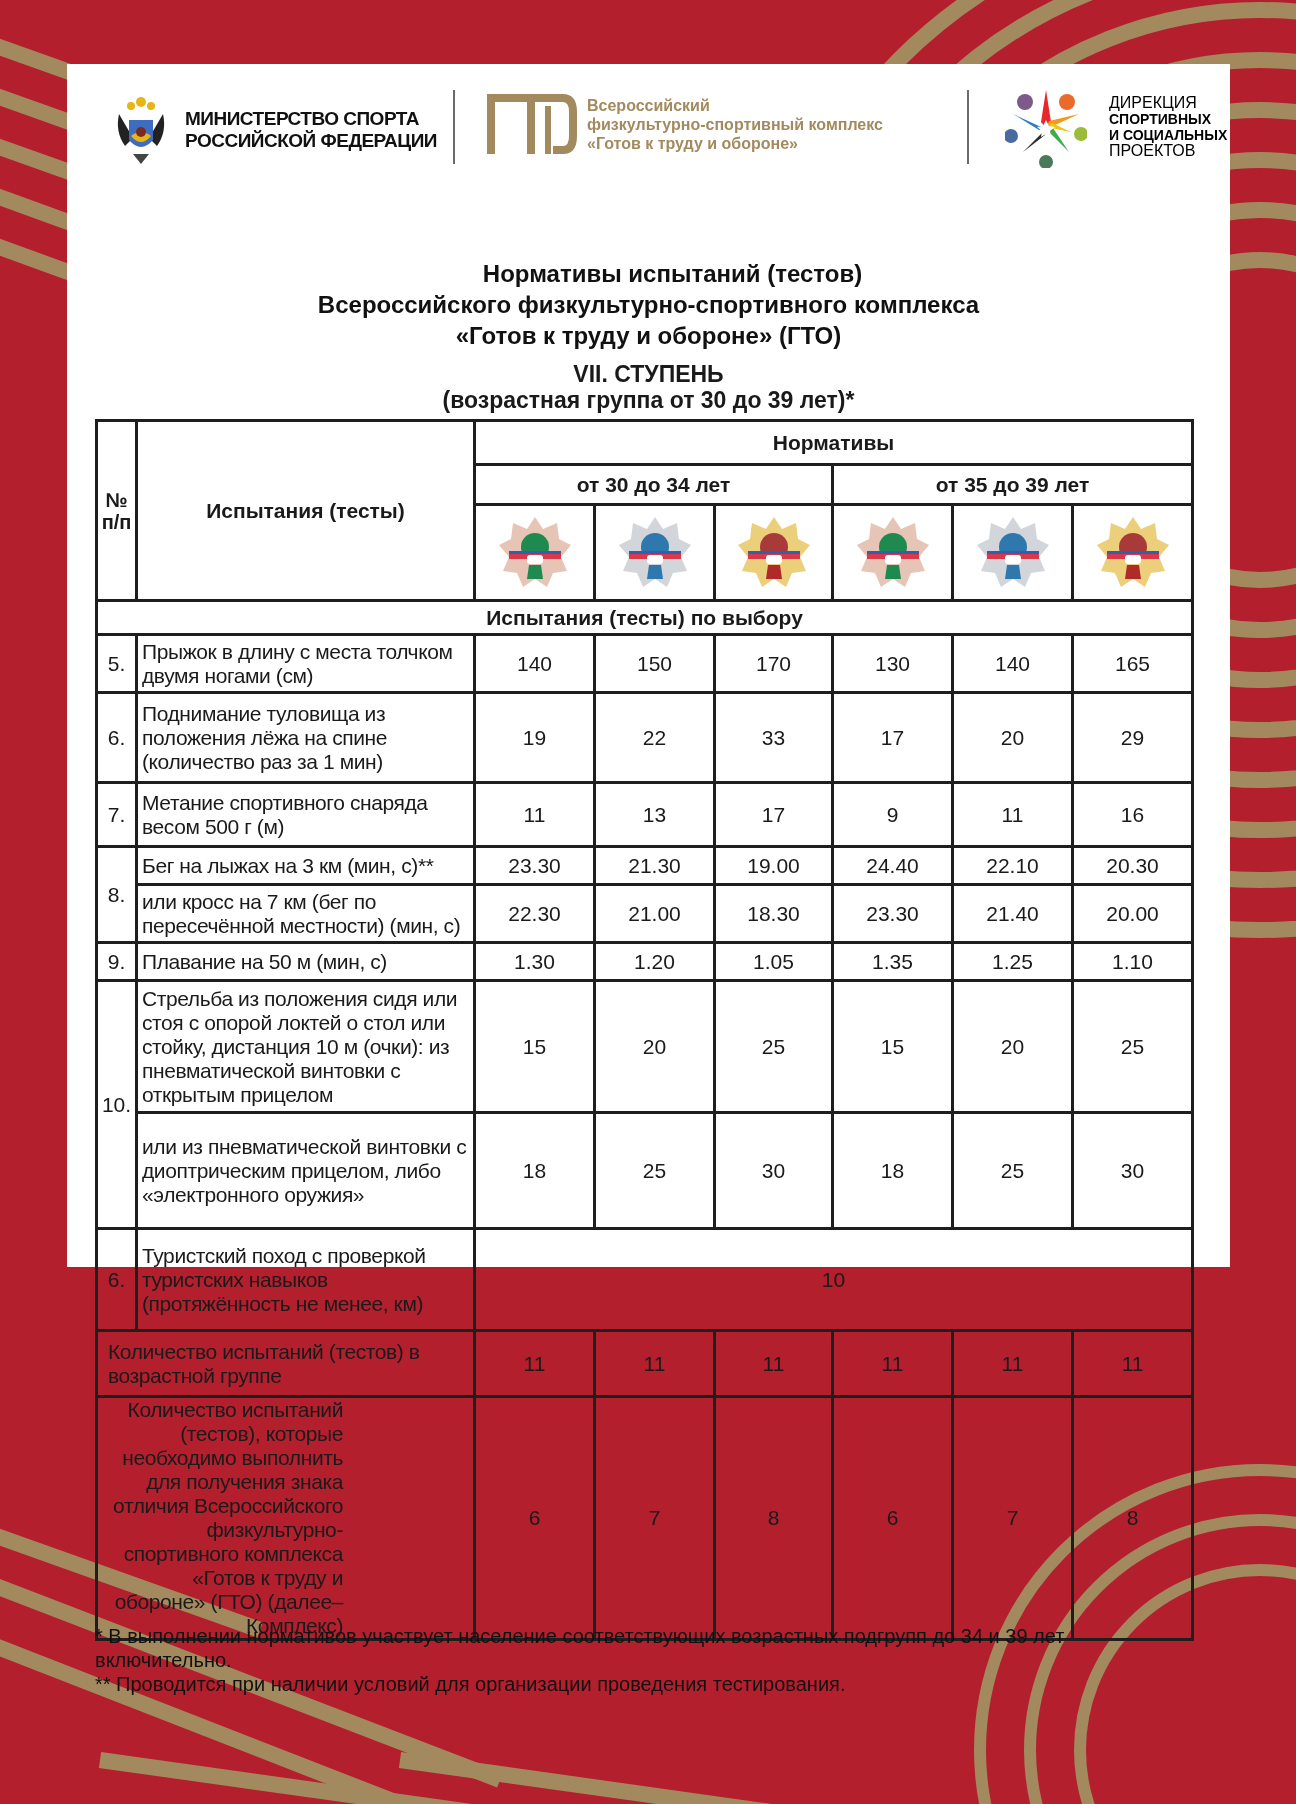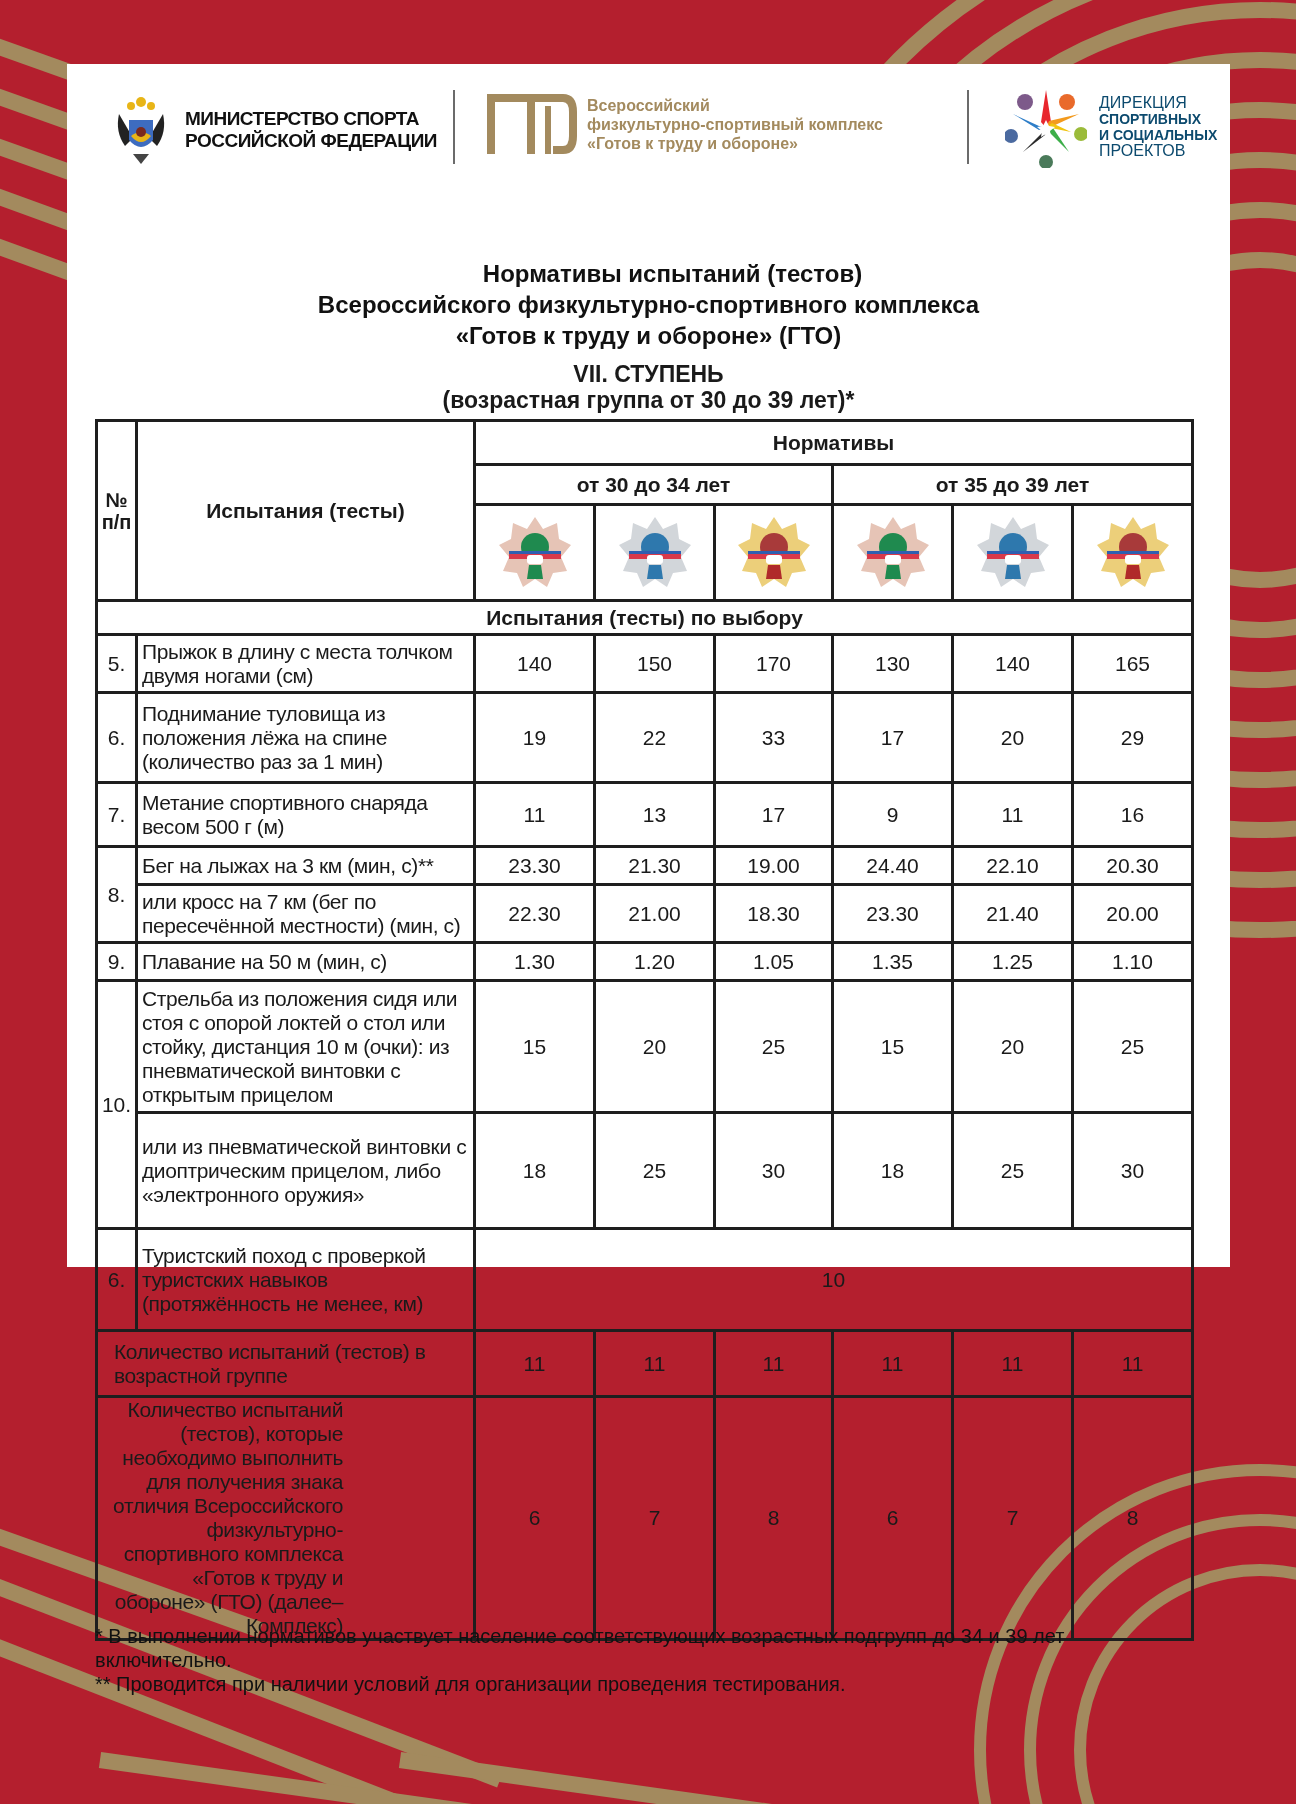--- a/index.html
+++ b/index.html
@@ -14,21 +14,21 @@
     position:absolute; left:67px; top:64px; width:1163px; height:1203px;
     background:#ffffff;
   }
   .logos { position:absolute; left:0; top:0; width:100%; height:130px; }
   .logo-block { position:absolute; top:28px; display:flex; align-items:center; }
   .emblem { width:60px; height:76px; }
   .minsport-text { font-weight:bold; font-size:19px; line-height:22px; letter-spacing:-0.5px; margin-left:14px; color:#111; }
   .vsep { position:absolute; top:26px; width:2px; height:74px; background:#6b6b6b; }
   .gto-mark { width:92px; height:64px; }
   .gto-text { color:#a38a5e; font-weight:bold; font-size:16px; line-height:19px; margin-left:8px; }
-  .dir-text { font-size:14px; line-height:16px; font-weight:bold; color:#0c4a6e; margin-left:12px; }
+  .dir-text { font-size:14px; line-height:16px; font-weight:bold; color:#000000; margin-left:22px; }
   .dir-text .big { font-size:16px; font-weight:normal; }
   .titles { position:absolute; top:130px; left:0; width:100%; text-align:center; }
   .t1 { font-weight:bold; font-size:24px; line-height:31px; color:#111; }
   .t2 { font-weight:bold; font-size:23px; line-height:26px; margin-top:10px; }
   .t3 { font-weight:bold; font-size:32px; line-height:34px; }
   table.norms {
     position:absolute; left:28px; top:355px; width:1096px;
     border-collapse:collapse; table-layout:fixed;
   }
   table.norms td { border:3px solid #1e1e1e; padding:0 4px; font-size:21px; line-height:24px; vertical-align:middle; }
@@ -315,21 +315,21 @@
       <td class="val">30</td>
     </tr>
 
     <tr style="height:102px">
       <td class="num">6.</td>
       <td class="test">Туристский поход с проверкой туристских навыков (протяжённость не менее, км)</td>
       <td colspan="6" class="val">10</td>
     </tr>
 
     <tr style="height:66px">
-      <td colspan="2" class="test" style="padding-left:16px">Количество испытаний (тестов) в возрастной группе</td>
+      <td colspan="2" class="test" style="padding-left:10px">Количество испытаний (тестов) в возрастной группе</td>
       <td class="val">11</td>
       <td class="val">11</td>
       <td class="val">11</td>
       <td class="val">11</td>
       <td class="val">11</td>
       <td class="val">11</td>
     </tr>
 
     <tr style="height:182px">
       <td colspan="2" class="test" style="padding-left:10px; padding-right:130px;text-align:right;">Количество испытаний (тестов), которые необходимо выполнить для получения знака отличия Всероссийского физкультурно-спортивного комплекса «Готов к труду и обороне» (ГТО) (далее–Комплекс)</td>

